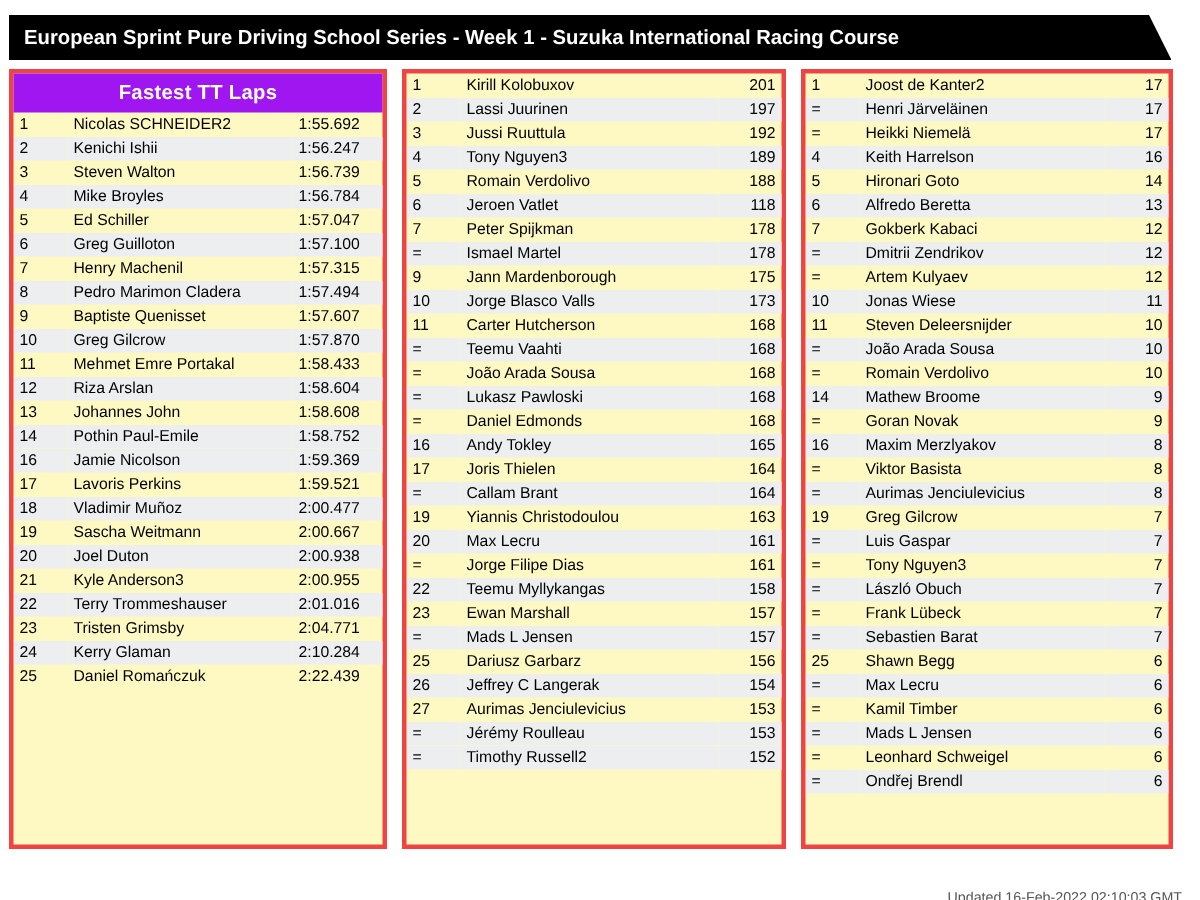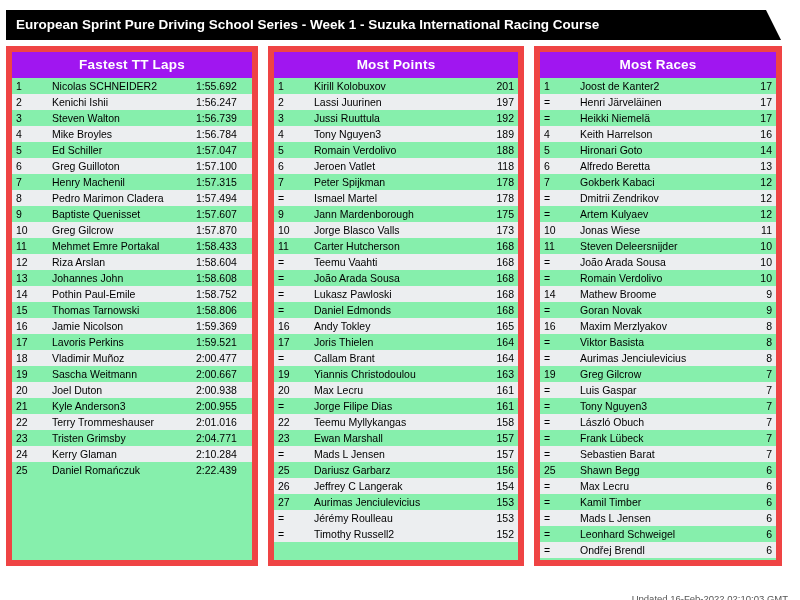--- a/index.html
+++ b/index.html
@@ -23,22 +23,22 @@
     clip-path:polygon(0 0, 760px 0, 775px 30px, 0 30px);
   }
   .banner-text{
     position:absolute;left:10px;top:0;height:30px;line-height:30px;
     color:#ffffff;font-size:13.5px;font-weight:bold;white-space:nowrap;
   }
 
   
   .panel{
     position:absolute;top:46px;
-    border:6px solid #ef4444;
-    background:#86efac;
+    border:3px solid #ef4444;
+    background:#fef9c3;
     box-sizing:border-box;
   }
   .panel.p1{left:6px;width:252px;height:520px;}
   .panel.p2{left:268px;width:256px;height:520px;}
   .panel.p3{left:534px;width:248px;height:520px;}
 
   .panel-title{
     height:26px;line-height:26px;
     background:#a016f0;
     color:#ffffff;
@@ -149,25 +149,20 @@
           <tr>
             <td class="pos">13</td>
             <td class="name">Johannes John</td>
             <td class="val">1:58.608</td>
           </tr>
           <tr class="alt">
             <td class="pos">14</td>
             <td class="name">Pothin Paul-Emile</td>
             <td class="val">1:58.752</td>
           </tr>
-          <tr>
-            <td class="pos">15</td>
-            <td class="name">Thomas Tarnowski</td>
-            <td class="val">1:58.806</td>
-          </tr>
           <tr class="alt">
             <td class="pos">16</td>
             <td class="name">Jamie Nicolson</td>
             <td class="val">1:59.369</td>
           </tr>
           <tr>
             <td class="pos">17</td>
             <td class="name">Lavoris Perkins</td>
             <td class="val">1:59.521</td>
           </tr>
@@ -209,21 +204,20 @@
           <tr>
             <td class="pos">25</td>
             <td class="name">Daniel Romańczuk</td>
             <td class="val">2:22.439</td>
           </tr>
         </tbody>
     </table>
   </div>
 
   <div class="panel p2">
-    <div class="panel-title">Most Points</div>
     <table class="grid">
       <tbody id="tbody-1">
           <tr>
             <td class="pos">1</td>
             <td class="name">Kirill Kolobuxov</td>
             <td class="val-num">201</td>
           </tr>
           <tr class="alt">
             <td class="pos">2</td>
             <td class="name">Lassi Juurinen</td>
@@ -362,21 +356,20 @@
           <tr class="alt">
             <td class="pos">=</td>
             <td class="name">Timothy Russell2</td>
             <td class="val-num">152</td>
           </tr>
         </tbody>
     </table>
   </div>
 
   <div class="panel p3">
-    <div class="panel-title">Most Races</div>
     <table class="grid">
       <tbody id="tbody-2">
           <tr>
             <td class="pos">1</td>
             <td class="name">Joost de Kanter2</td>
             <td class="val-num">17</td>
           </tr>
           <tr class="alt">
             <td class="pos">=</td>
             <td class="name">Henri Järveläinen</td>

